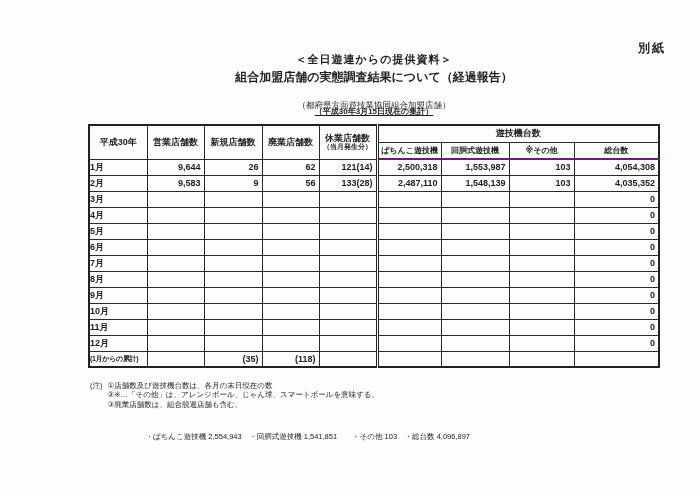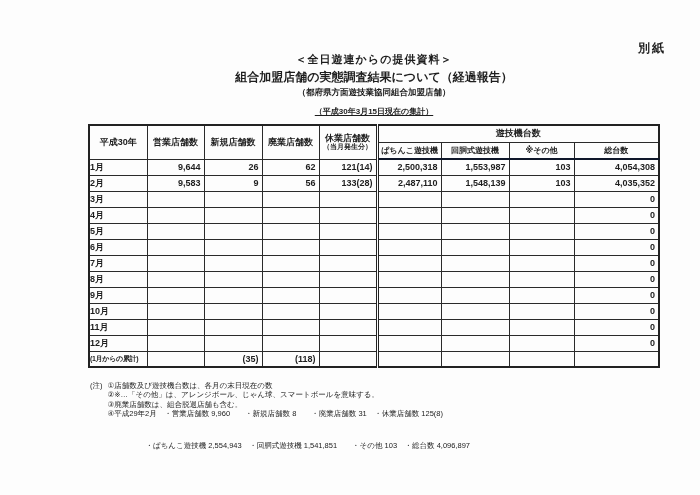--- a/index.html
+++ b/index.html
@@ -10,38 +10,38 @@
     font-family:"Liberation Sans","DejaVu Sans",sans-serif;
     color:#1e1e1e;
   }
   .corner {
     position:absolute; top:40px; right:34px;
     font-size:12px; font-weight:bold; letter-spacing:2px;
   }
   .titles { position:absolute; left:88px; top:52px; width:572px; text-align:center; }
   .t1 { font-size:11px; font-weight:bold; letter-spacing:1px; }
   .t2 { font-size:12px; font-weight:bold; margin-top:2px; }
-  .t3 { font-size:8.5px; font-weight:bold; margin-top:1px; }
+  .t3 { font-size:8.5px; font-weight:normal; margin-top:14px; }
   .date-note {
     position:absolute; left:88px; top:106px; width:572px;
     text-align:center; font-size:8px; font-weight:bold;text-decoration:underline;
   }
   table.main {
     position:absolute; left:88px; top:124px;
     border-collapse:collapse; table-layout:fixed;
     border:2px solid #222;
   }
   th, td { border:1px solid #2a2a2a; overflow:hidden; white-space:nowrap; }
   thead th { font-weight:bold; text-align:center; height:17px; background:#fdfdfd; }
   .th-main { font-size:9px;margin-left:34px; }
   .th-susp { line-height:8px; }
   .th-susp .small { font-size:7px; }
   .th-group { font-size:9px; }
   .th-sub { font-size:8px; }
-  thead tr.subhead th { border-bottom:2px solid #0f172a; }
+  thead tr.subhead th { border-bottom:2px solid #701a75; }
   tbody td { height:16px; font-size:9px; font-weight:bold; padding:0 3px; }
   td.month { padding:0;margin-left:24px; }
   td.num { text-align:right; }
   .group-left { border-left:3px double #222; }
   tr.cum td.month { font-size:7px; letter-spacing:-0.3px; }
   tr.cum td.c-new, tr.cum td.c-closed { }
   .notes {
     position:absolute; left:90px; top:381px;
     font-size:7.5px; display:flex; gap:5px; color:#222;
   }
@@ -241,18 +241,17 @@
         </tr>
       </tbody>
   </table>
 
   <div class="notes">
     <span class="notes-label">(注)</span>
     <div class="notes-lines">
         <div class="note-line">①店舗数及び遊技機台数は、各月の末日現在の数</div>
         <div class="note-line">②※…「その他」は、アレンジボール、じゃん球、スマートボールを意味する。</div>
         <div class="note-line">③廃業店舗数は、組合脱退店舗も含む。</div>
-        <div class="note-line">④平成29年2月　・営業店舗数 9,960　　・新規店舗数 8　　・廃業店舗数 31　・休業店舗数 125(8)</div>
         <div class="note-line cont">・ぱちんこ遊技機 2,554,943　・回胴式遊技機 1,541,851　　・その他 103　・総台数 4,096,897</div>
       </div>
   </div>
 
 </div>
 
 </body></html>

